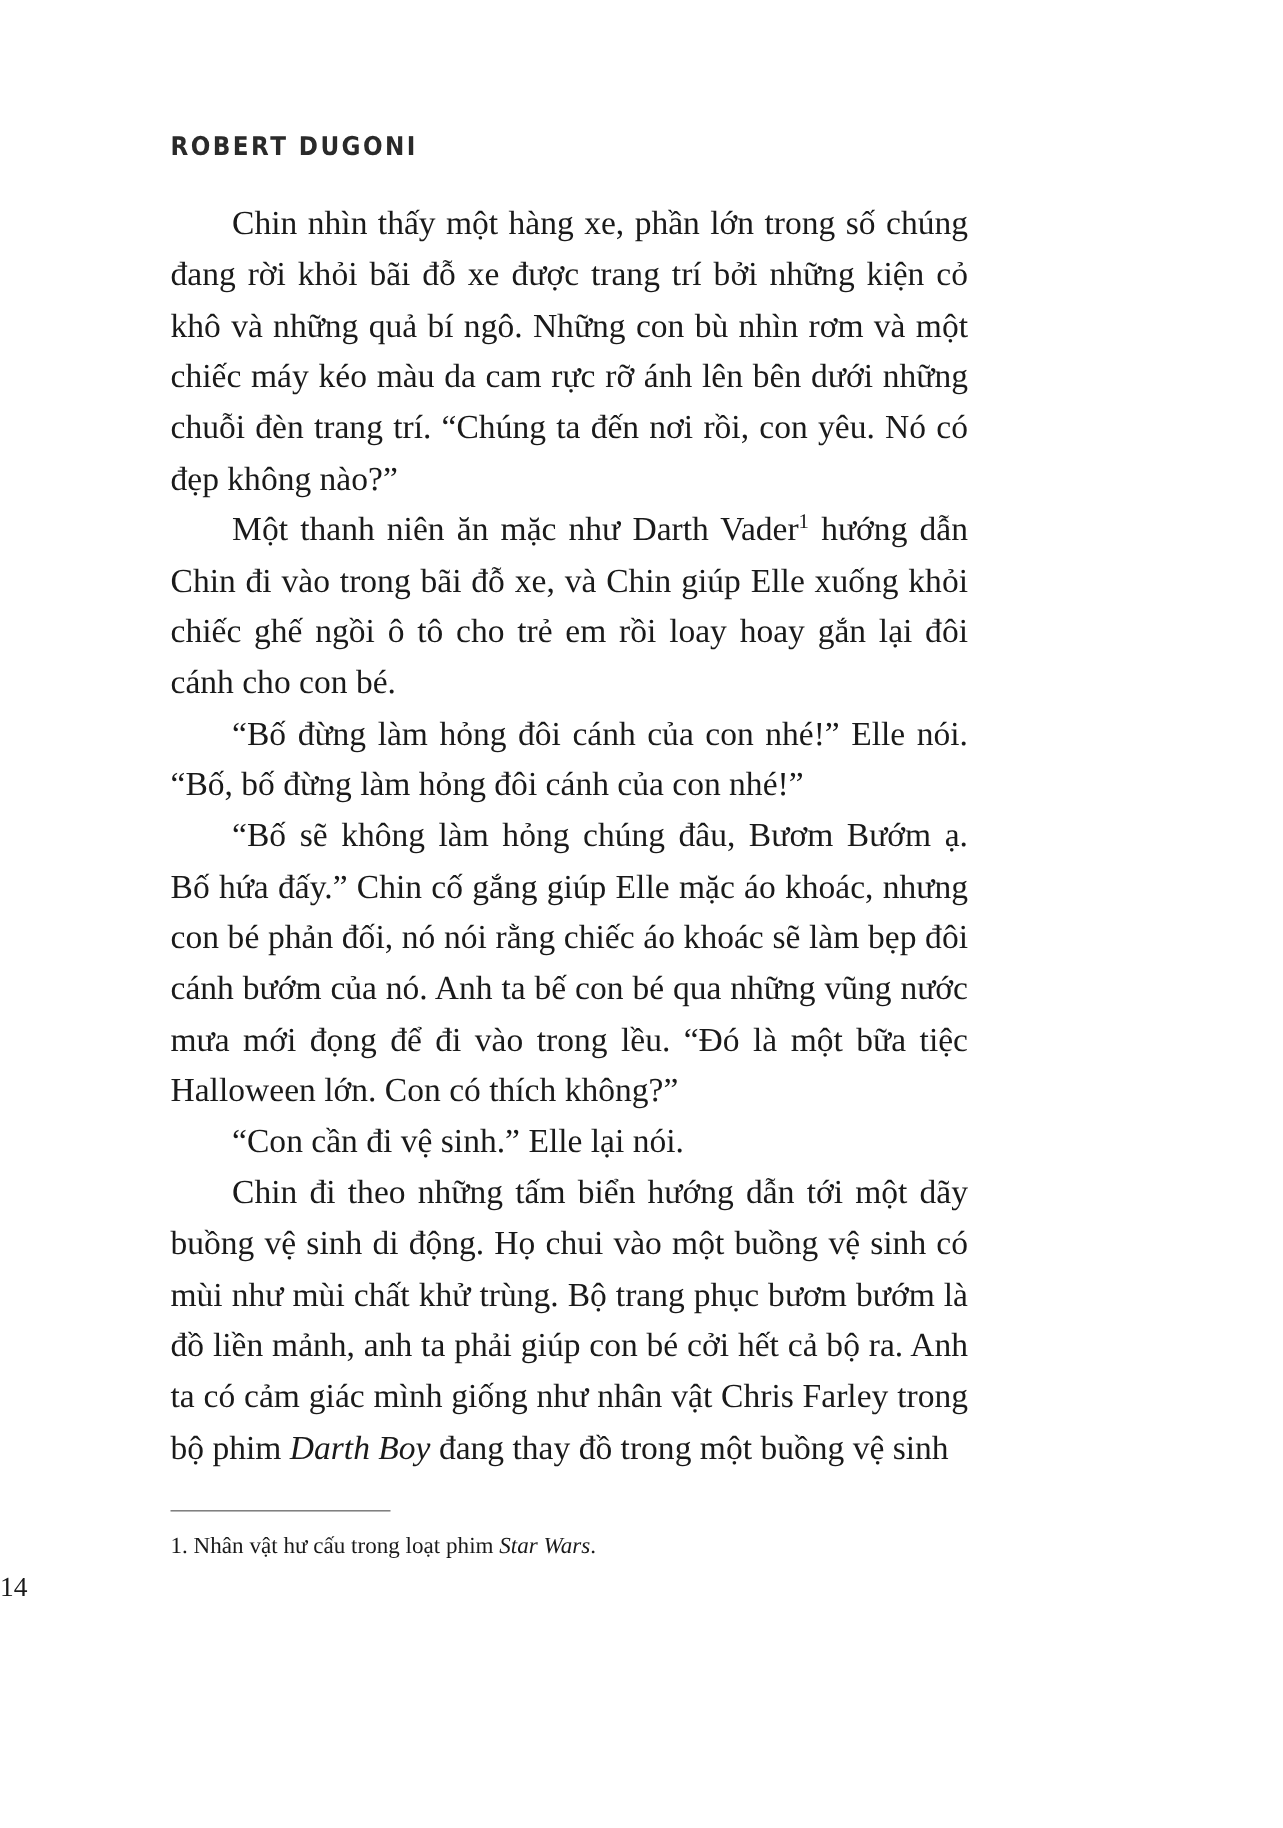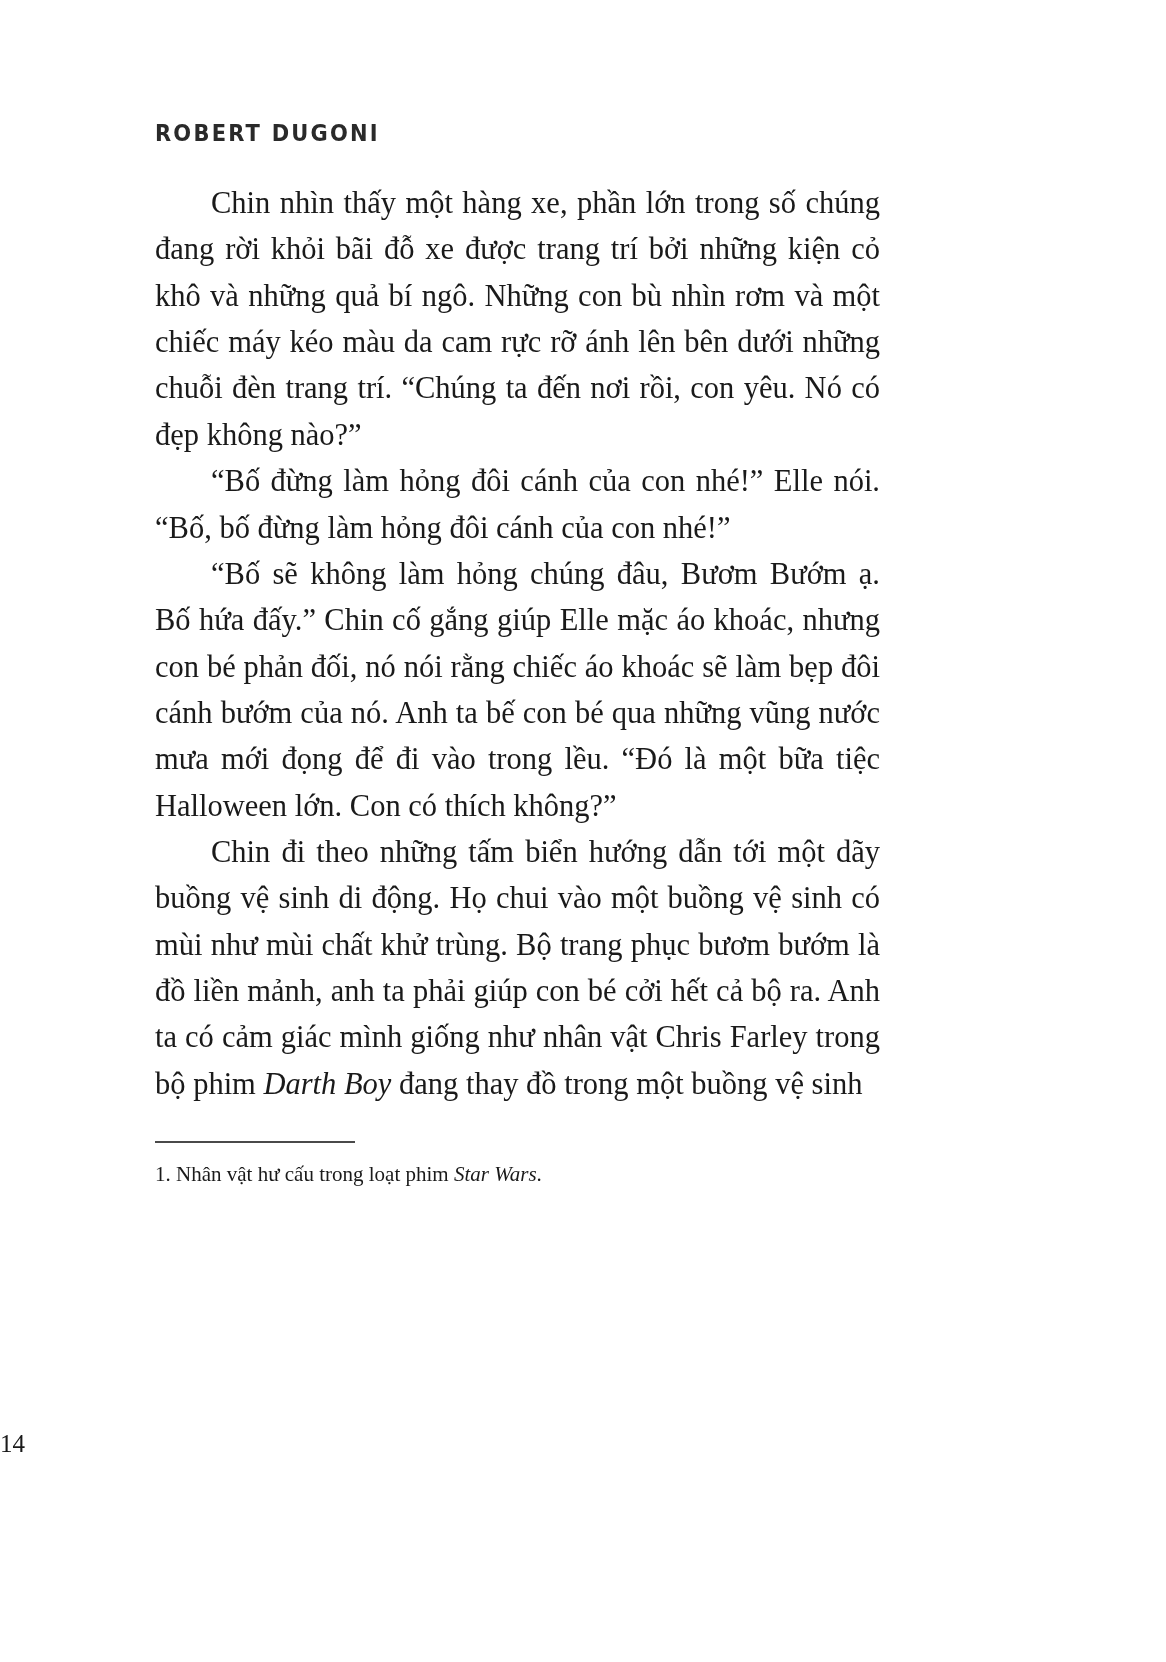--- a/index.html
+++ b/index.html
@@ -80,25 +80,27 @@
 <body>
 
 <div class="page">
 
   <div class="running-head">Robert Dugoni</div>
 
   <div class="body-text">
 
     <p>Chin nhìn thấy một hàng xe, phần lớn trong số chúng đang rời khỏi bãi đỗ xe được trang trí bởi những kiện cỏ khô và những quả bí ngô. Những con bù nhìn rơm và một chiếc máy kéo màu da cam rực rỡ ánh lên bên dưới những chuỗi đèn trang trí. “Chúng ta đến nơi rồi, con yêu. Nó có đẹp không nào?”</p>
 
+    <p><span>Một thanh niên ăn mặc như Darth Vader</span><sup>1</sup><span> hướng dẫn Chin đi vào trong bãi đỗ xe, và Chin giúp Elle xuống khỏi chiếc ghế ngồi ô tô cho trẻ em rồi loay hoay gắn lại đôi cánh cho con bé.</span></p>
 
     <p>“Bố đừng làm hỏng đôi cánh của con nhé!” Elle nói. “Bố, bố đừng làm hỏng đôi cánh của con nhé!”</p>
 
     <p>“Bố sẽ không làm hỏng chúng đâu, Bươm Bướm ạ. Bố hứa đấy.” Chin cố gắng giúp Elle mặc áo khoác, nhưng con bé phản đối, nó nói rằng chiếc áo khoác sẽ làm bẹp đôi cánh bướm của nó. Anh ta bế con bé qua những vũng nước mưa mới đọng để đi vào trong lều. “Đó là một bữa tiệc Halloween lớn. Con có thích không?”</p>
 
+    <p>“Con cần đi vệ sinh.” Elle lại nói.</p>
 
 
     <p><span>Chin đi theo những tấm biển hướng dẫn tới một dãy buồng vệ sinh di động. Họ chui vào một buồng vệ sinh có mùi như mùi chất khử trùng. Bộ trang phục bươm bướm là đồ liền mảnh, anh ta phải giúp con bé cởi hết cả bộ ra. Anh ta có cảm giác mình giống như nhân vật Chris Farley trong bộ phim </span><em>Darth Boy</em><span> đang thay đồ trong một buồng vệ sinh</span></p>
 
   </div>
 
   <div class="footnote-rule"></div>
 
   <p class="footnote"><span>1. </span><span>Nhân vật hư cấu trong loạt phim </span><em>Star Wars</em><span>.</span></p>
 

